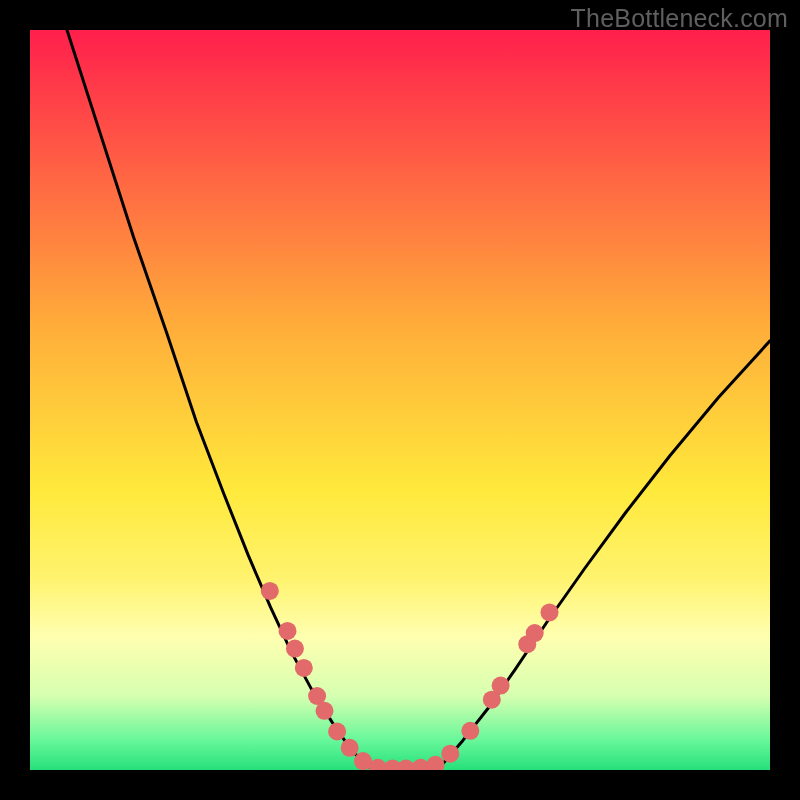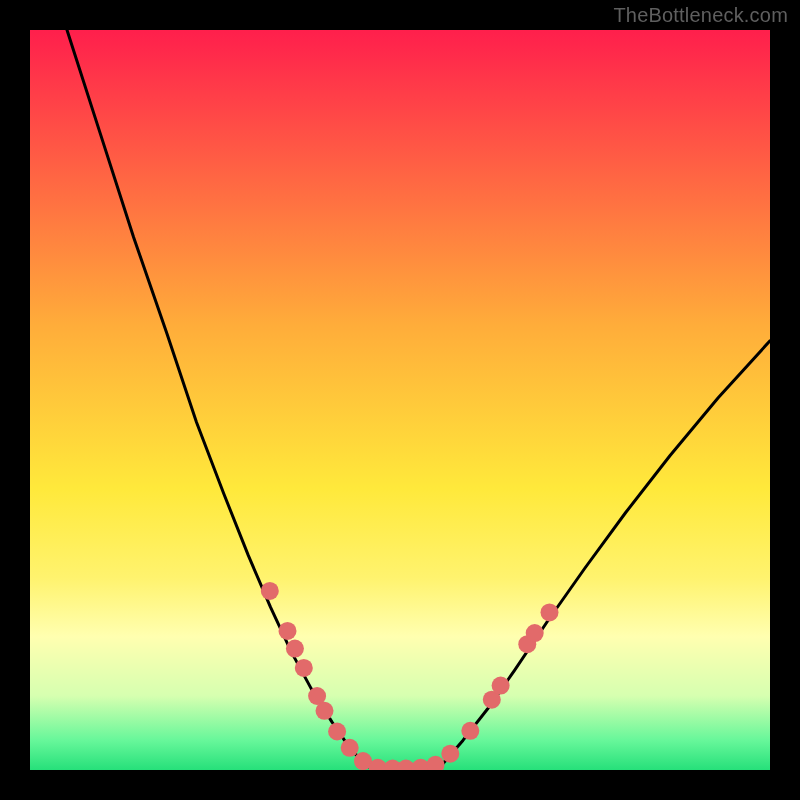--- a/index.html
+++ b/index.html
@@ -23,21 +23,21 @@
     position: absolute;
     left: 30px;
     top: 30px;
     width: 740px;
     height: 740px;
   }
   .watermark {
     position: absolute;
     top: 4px;
     right: 12px;
-    font-size: 20px;
+    font-size: 25px;
     font-weight: 500;
     color: #5f5f5f;
     letter-spacing: 0.2px;
   }
   svg { display: block; }
 </style>
 </head>
 <body>
 
 <div class="frame">

